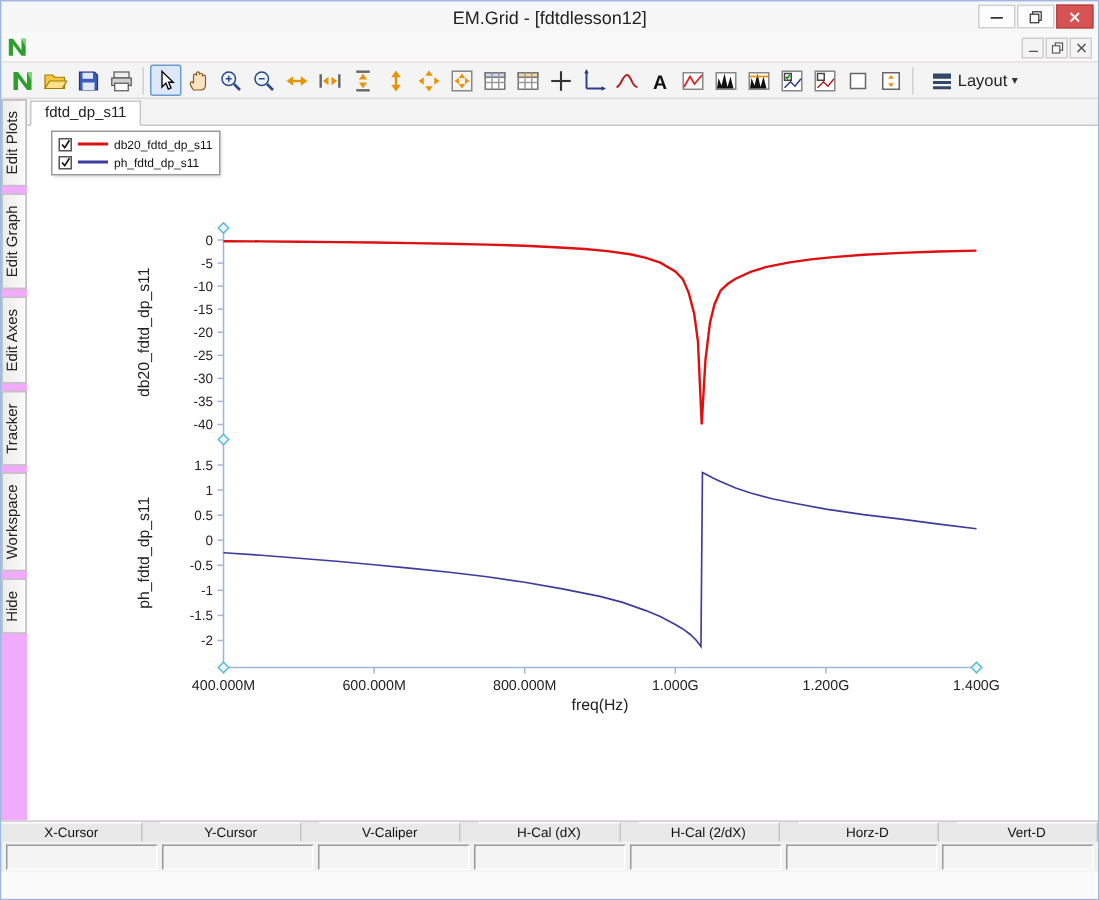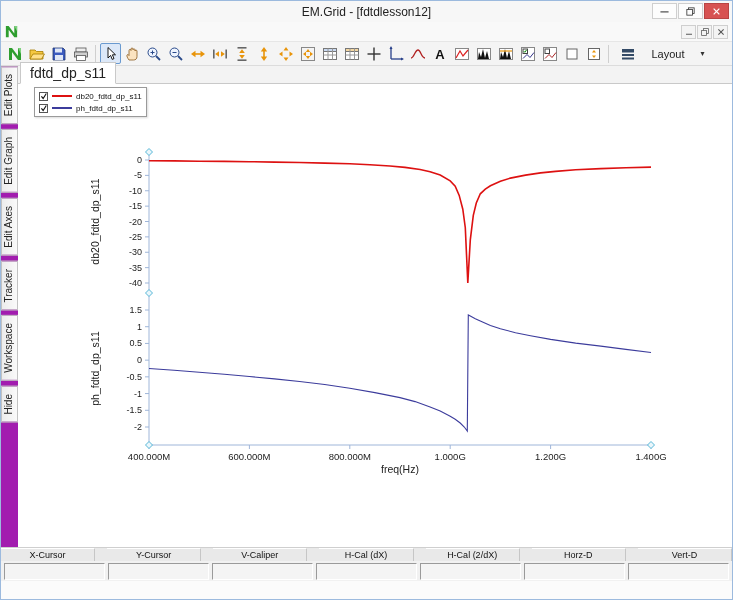--- a/index.html
+++ b/index.html
@@ -1,48 +1,48 @@
 <!DOCTYPE html>
 <html><head>
 <meta charset="utf-8">
 <style>
   html,body{margin:0;padding:0;background:#d8d8d8;}
   *{box-sizing:border-box;}
   body{font-family:"Liberation Sans","DejaVu Sans",sans-serif;}
-  #window{width:733px;height:600px;background:#a21caf;border:1px solid #9cbade;position:relative;display:flex;flex-direction:column;}
+  #window{width:733px;height:600px;background:#f0abfc;border:1px solid #9cbade;position:relative;display:flex;flex-direction:column;}
 
   
   .titlebar{height:21px;background:#f7f7f7;position:relative;display:flex;align-items:center;justify-content:center;font-size:12px;color:#222;flex:0 0 auto;}
   .win-buttons{position:absolute;right:3px;top:2px;display:flex;}
   .win-btn{width:25px;height:16px;display:flex;align-items:center;justify-content:center;background:#fdfdfd;border:1px solid #cfcfcf;margin-left:1px;cursor:default;}
   .win-btn.close{background:#d75252;border-color:#b84444;}
 
   
   .menubar{height:19px;display:flex;align-items:center;font-size:11px;color:#222;background:#f9f9f9;flex:0 0 auto;}
   .menu-logo{width:16px;height:16px;margin:0 3px 0 3px;}
   .menu-item{padding:2px 7px;cursor:default;}
   .mdi-buttons{margin-left:auto;margin-right:4px;display:flex;}
   .mdi-btn{width:15px;height:14px;border:1px solid #cfcfcf;background:#f4f4f4;display:flex;align-items:center;justify-content:center;margin-left:1px;}
 
   
   .toolbar{height:25px;display:flex;align-items:center;padding:0 3px;background:#f4f4f4;border-top:1px solid #e6e6e6;border-bottom:1px solid #dcdcdc;flex:0 0 auto;}
   .tb-btn{width:21px;height:21px;display:flex;align-items:center;justify-content:center;border:1px solid transparent;border-radius:2px;margin:0 0.5px;cursor:default;}
   .tb-btn.active{border-color:#6a9ad0;background:#dce8f8;}
-  .tb-btn.tb-drop{width:auto;padding:0 6px;gap:16px;}
+  .tb-btn.tb-drop{width:auto;padding:0 6px;gap:3px;}
   .tb-label{font-size:11px;color:#222;}
   .tb-caret{font-size:8px;color:#333;}
   .tb-sep{width:1px;height:18px;background:#cfcfcf;margin:0 3px;}
 
   
   .main{flex:1 1 auto;display:flex;min-height:0;}
   .sidebar{width:17px;display:flex;flex-direction:column;gap:5px;align-items:stretch;flex:0 0 auto;}
   .side-tab{writing-mode:vertical-rl;transform:rotate(180deg);font-size:10px;color:#222;background:linear-gradient(90deg,#fafafa,#ececec);border:1px solid #c2c2c2;padding:7px 1px;text-align:center;cursor:default;}
   .content{flex:1 1 auto;display:flex;flex-direction:column;min-width:0;background:#fff;}
   .tabrow{height:18px;background:#f3f3f3;border-bottom:1px solid #c9c9c9;display:flex;align-items:flex-end;flex:0 0 auto;}
-  .tab{background:#fff;border:1px solid #c9c9c9;border-bottom:1px solid #fff;margin:0 0 -1px 2px;padding:2px 9px 2px 9px;font-size:14px;color:#222;position:relative;z-index:1;cursor:default;}
+  .tab{background:#fff;border:1px solid #c9c9c9;border-bottom:1px solid #fff;margin:0 0 -1px 2px;padding:2px 9px 2px 9px;font-size:10px;color:#222;position:relative;z-index:1;cursor:default;}
   .plotarea{flex:1 1 auto;position:relative;min-height:0;}
   .plotarea svg.canvas{position:absolute;left:0;top:0;width:100%;height:100%;}
   svg text{font-family:"Liberation Sans","DejaVu Sans",sans-serif;}
   .tick{font-size:9px;fill:#222;}
   .xtick{font-size:9.5px;fill:#222;}
   .axlabel{font-size:10.5px;fill:#222;}
 
   
   .legend{position:absolute;left:16px;top:3px;background:#fff;border:1px solid #9a9a9a;box-shadow:1px 1px 2px rgba(0,0,0,.15);padding:2px 4px;z-index:2;}
   .legend-row{display:flex;align-items:center;gap:4px;height:12px;}

